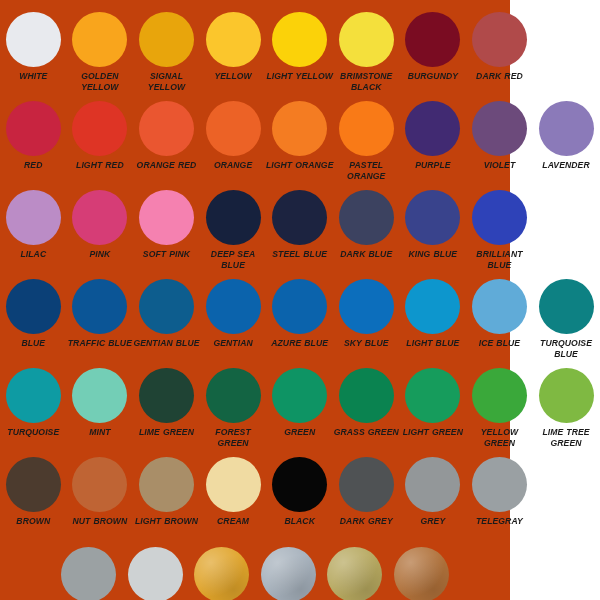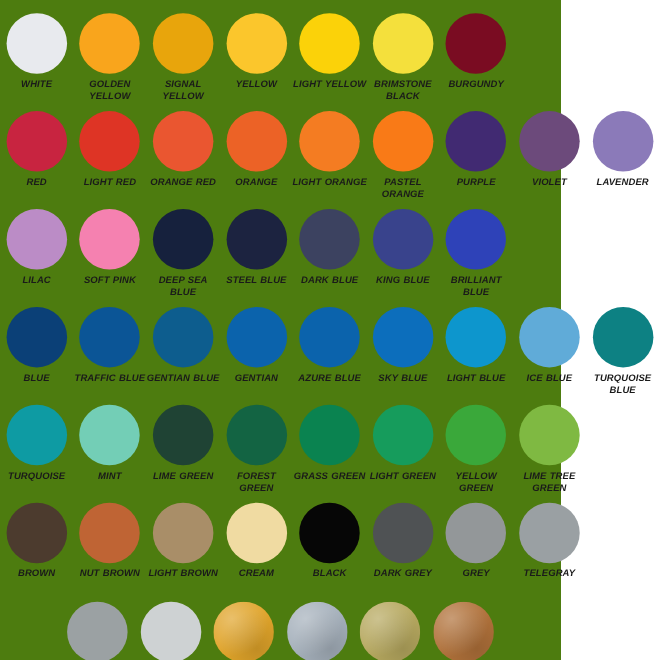--- a/index.html
+++ b/index.html
@@ -11,21 +11,21 @@
   body {
     width: 600px;
     height: 600px;
     overflow: hidden;
     font-family: "Liberation Sans", sans-serif;
   }
   #chart {
     width: 510px;
     height: 600px;
     position: relative;
-    background: #4d7c0f;
+    background: #c2410c;
     box-sizing: border-box;
   }
   .grid {
     display: flex;
     flex-direction: column;
     padding-top: 8px;
   }
   .swatch-row {
     display: flex;
     flex-direction: row;
@@ -117,20 +117,26 @@
             <span class="dot" style="background-color: rgb(244, 224, 60);"></span>
           </div>
           <div class="label">BRIMSTONE BLACK</div>
         </div>
         <div class="swatch">
           <div class="dot-wrap">
             <span class="dot" style="background-color: rgb(122, 12, 34);"></span>
           </div>
           <div class="label">BURGUNDY</div>
         </div>
+        <div class="swatch">
+          <div class="dot-wrap">
+            <span class="dot" style="background-color: rgb(176, 74, 74);"></span>
+          </div>
+          <div class="label">DARK RED</div>
+        </div>
       </div>
       <div class="swatch-row">
         <div class="swatch">
           <div class="dot-wrap">
             <span class="dot" style="background-color: rgb(200, 36, 64);"></span>
           </div>
           <div class="label">RED</div>
         </div>
         <div class="swatch">
           <div class="dot-wrap">
@@ -183,20 +189,26 @@
       </div>
       <div class="swatch-row">
         <div class="swatch">
           <div class="dot-wrap">
             <span class="dot" style="background-color: rgb(187, 140, 198);"></span>
           </div>
           <div class="label">LILAC</div>
         </div>
         <div class="swatch">
           <div class="dot-wrap">
+            <span class="dot" style="background-color: rgb(214, 61, 118);"></span>
+          </div>
+          <div class="label">PINK</div>
+        </div>
+        <div class="swatch">
+          <div class="dot-wrap">
             <span class="dot" style="background-color: rgb(245, 129, 176);"></span>
           </div>
           <div class="label">SOFT PINK</div>
         </div>
         <div class="swatch">
           <div class="dot-wrap">
             <span class="dot" style="background-color: rgb(22, 33, 61);"></span>
           </div>
           <div class="label">DEEP SEA BLUE</div>
         </div>
@@ -298,20 +310,26 @@
           <div class="dot-wrap">
             <span class="dot" style="background-color: rgb(31, 67, 52);"></span>
           </div>
           <div class="label">LIME GREEN</div>
         </div>
         <div class="swatch">
           <div class="dot-wrap">
             <span class="dot" style="background-color: rgb(19, 100, 67);"></span>
           </div>
           <div class="label">FOREST GREEN</div>
+        </div>
+        <div class="swatch">
+          <div class="dot-wrap">
+            <span class="dot" style="background-color: rgb(14, 148, 100);"></span>
+          </div>
+          <div class="label">GREEN</div>
         </div>
         <div class="swatch">
           <div class="dot-wrap">
             <span class="dot" style="background-color: rgb(10, 131, 80);"></span>
           </div>
           <div class="label">GRASS GREEN</div>
         </div>
         <div class="swatch">
           <div class="dot-wrap">
             <span class="dot" style="background-color: rgb(22, 156, 92);"></span>

